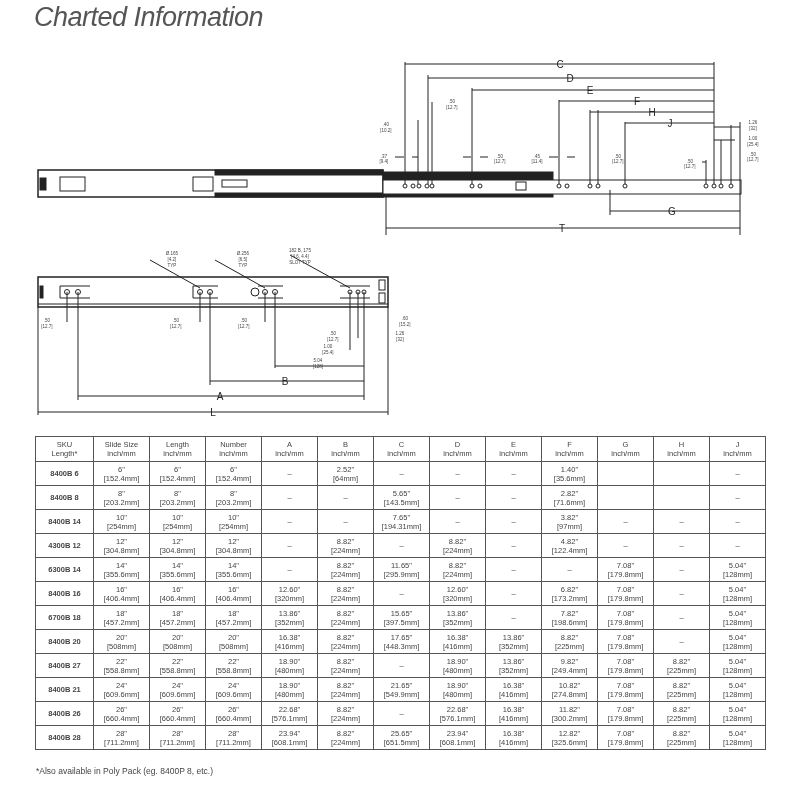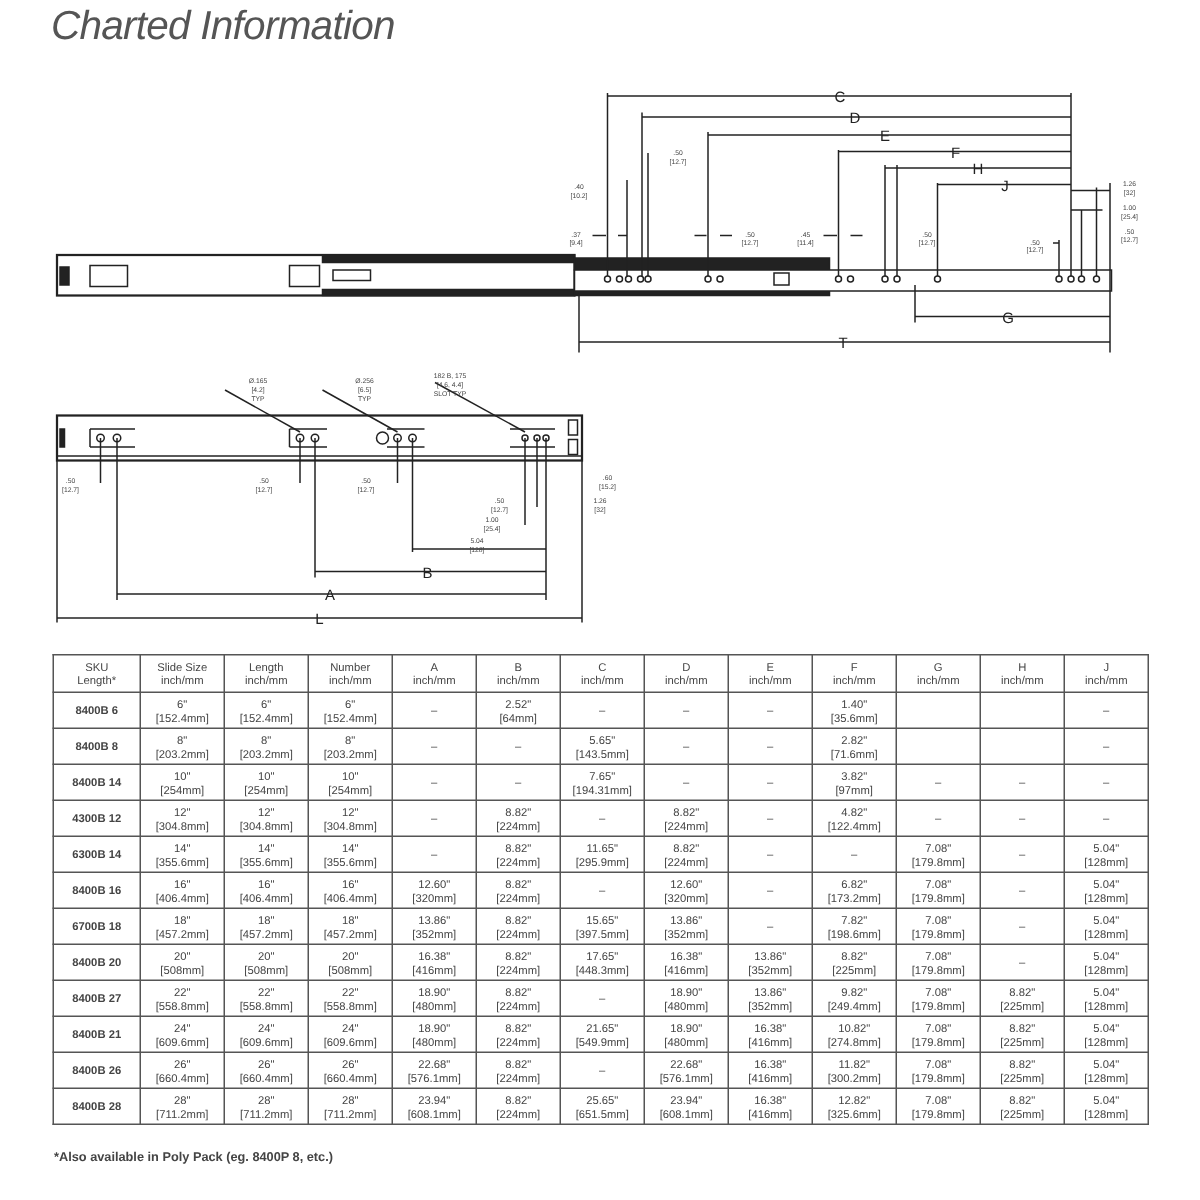--- a/index.html
+++ b/index.html
@@ -5,21 +5,21 @@
   html, body { margin:0; padding:0; background:#ffffff; }
   body { width:800px; height:800px; position:relative; overflow:hidden; font-family:"Liberation Sans", sans-serif; color:#333; }
   .title { position:absolute; left:34px; top:2px; font-size:27px; font-style:italic; color:#555; letter-spacing:-0.5px; font-family:"Liberation Sans", sans-serif; }
   .diagram { position:absolute; }
   table.spec { position:absolute; left:35px; top:436px; width:730px; border-collapse:collapse; table-layout:fixed; font-size:7.5px; color:#444; }
   table.spec th, table.spec td { border:1px solid #555; text-align:center; padding:0; line-height:9px; height:23px; font-weight:normal; }
   table.spec th { height:24px; font-size:7.5px; }
   table.spec th .hdr-unit { display:block; }
   table.spec td .inch, table.spec td .mm { display:block; }
   table.spec td.sku { font-size:7.5px;font-weight:bold; }
-  .footnote { position:absolute; left:36px; font-size:8.5px; color:#444;font-weight:bold; }
+  .footnote { position:absolute; left:36px; font-size:8.5px; color:#444; }
 </style>
 </head>
 <body>
 
 <div class="title">Charted Information</div>
 
 <svg class="diagram" style="left:0;top:0" width="800" height="240" viewBox="0 0 800 240">
   <g stroke="#222" fill="none" stroke-width="1">
 
     <rect x="38" y="170" width="345" height="27" fill="#fff" stroke="#222" stroke-width="1.5"></rect>

